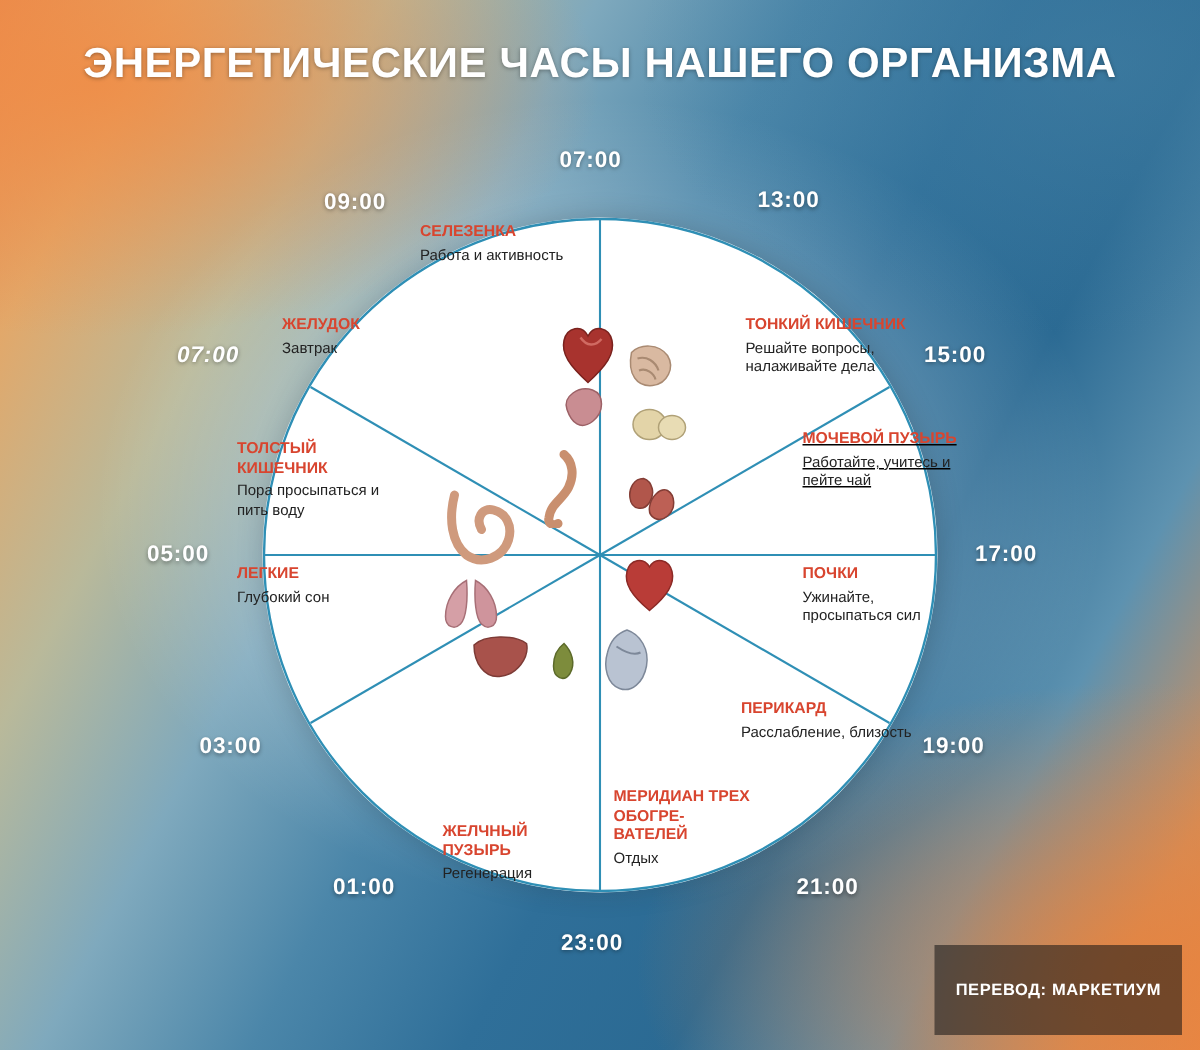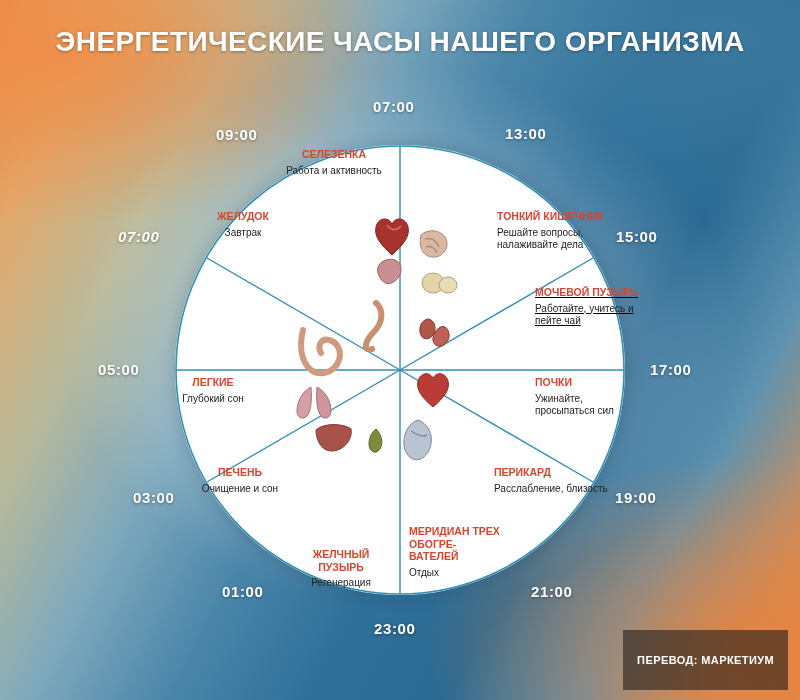--- a/index.html
+++ b/index.html
@@ -104,21 +104,21 @@
     text-transform: uppercase;
     margin-bottom: 4px;
   }
   .sector .desc {
     color: #222222;
     font-size: 10px;
     line-height: 1.28;
   }
   .sector.right-align .organ,
   .sector.right-align .desc {
-    text-align: center;
+    text-align: left;
   }
 
   
   .organ-art {
     position: absolute;
     z-index: 3;
     pointer-events: none;
   }
 
   
@@ -251,30 +251,30 @@
   <div class="sector" style="left:494px; top:466px; width:118px;">
     <div class="organ">ПЕРИКАРД</div>
     <div class="desc">Расслабление, близость</div>
   </div>
 
   <div class="sector right-align" style="left:295px; top:525px; width:92px;margin-top:23px;">
     <div class="organ">ЖЕЛЧНЫЙ ПУЗЫРЬ</div>
     <div class="desc">Регенерация</div>
   </div>
 
-  <div class="sector right-align" style="left:190px; top:466px; width:100px;">
-    <div class="organ">ПЕЧЕНЬ</div>
-    <div class="desc">Очищение и сон</div>
-  </div>
 
   <div class="sector right-align" style="left:158px; top:376px; width:110px;">
     <div class="organ">ЛЕГКИЕ</div>
     <div class="desc">Глубокий сон</div>
   </div>
 
+  <div class="sector right-align" style="left:158px; top:293px; width:110px;">
+    <div class="organ">ТОЛСТЫЙ КИШЕЧНИК</div>
+    <div class="desc">Пора просыпаться и пить воду</div>
+  </div>
 
   <div class="sector right-align" style="left:188px; top:210px; width:110px;">
     <div class="organ">ЖЕЛУДОК</div>
     <div class="desc">Завтрак</div>
   </div>
 
   <div class="sector right-align" style="left:280px; top:148px; width:108px;">
     <div class="organ">СЕЛЕЗЕНКА</div>
     <div class="desc">Работа и активность</div>
   </div>

